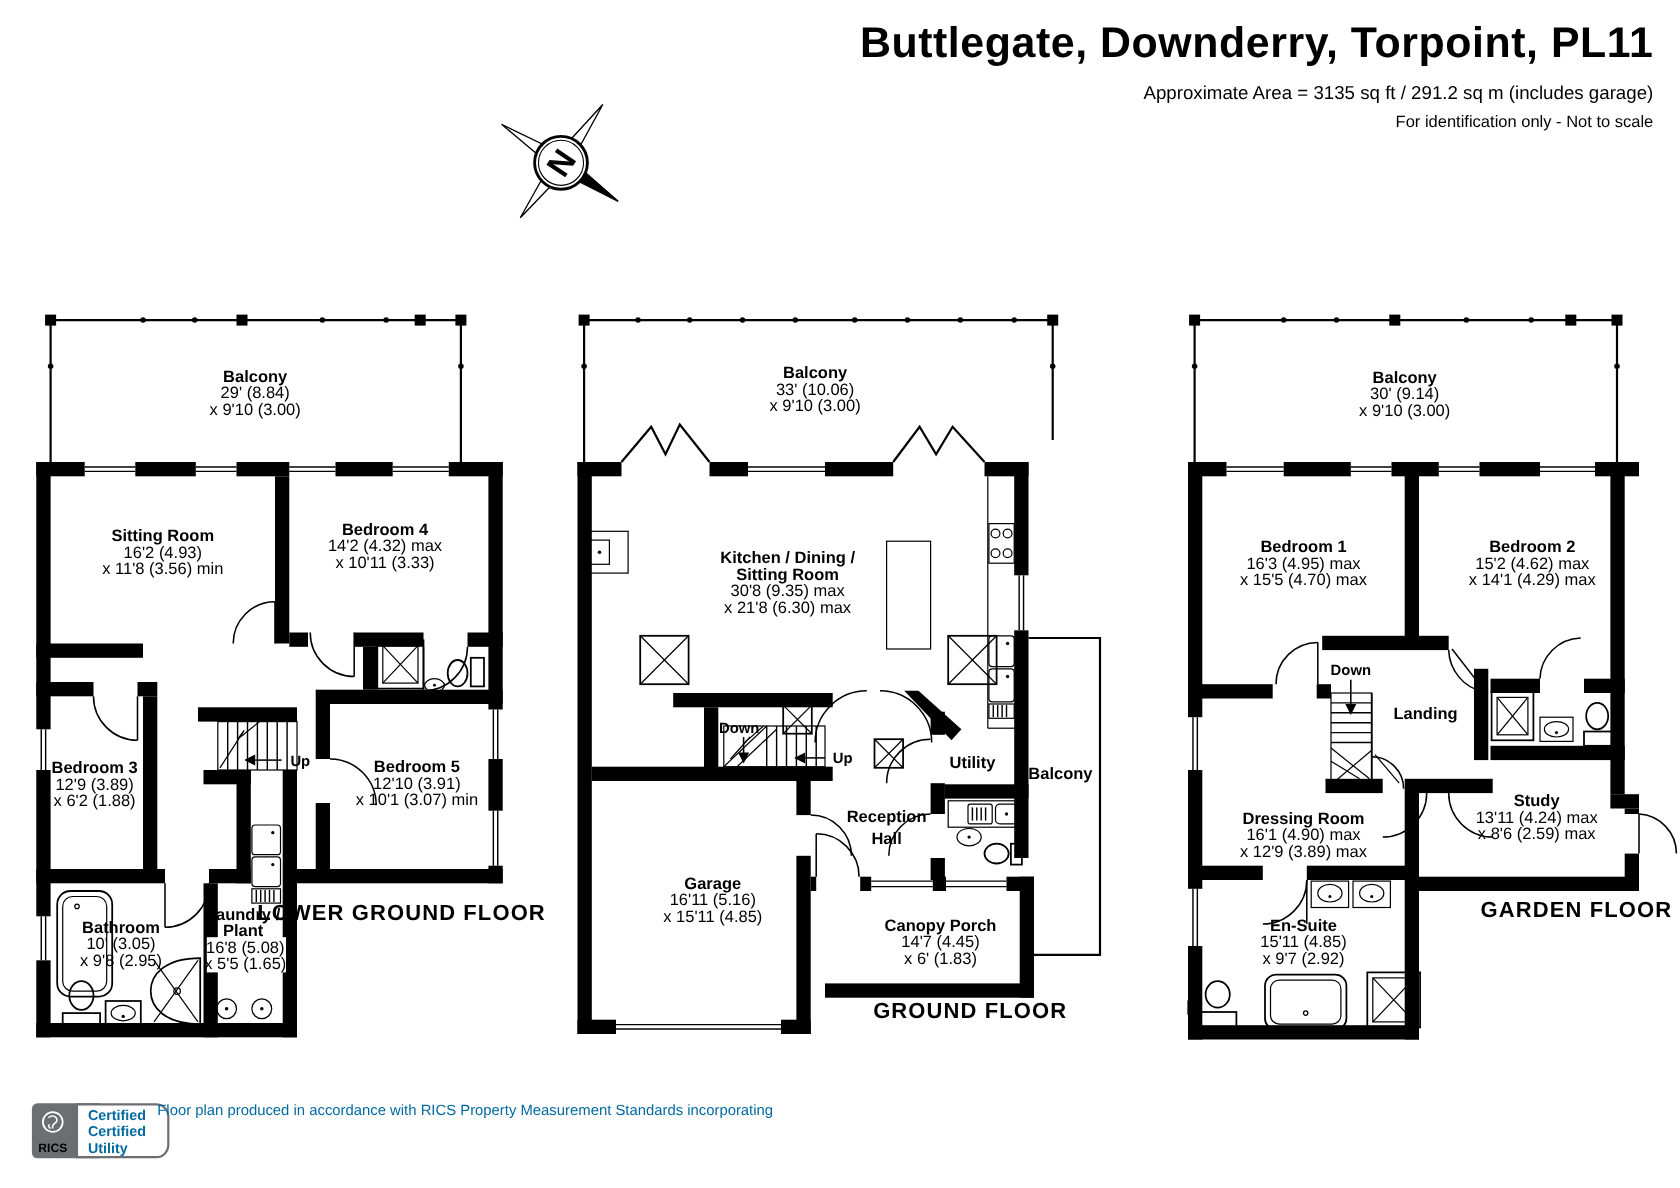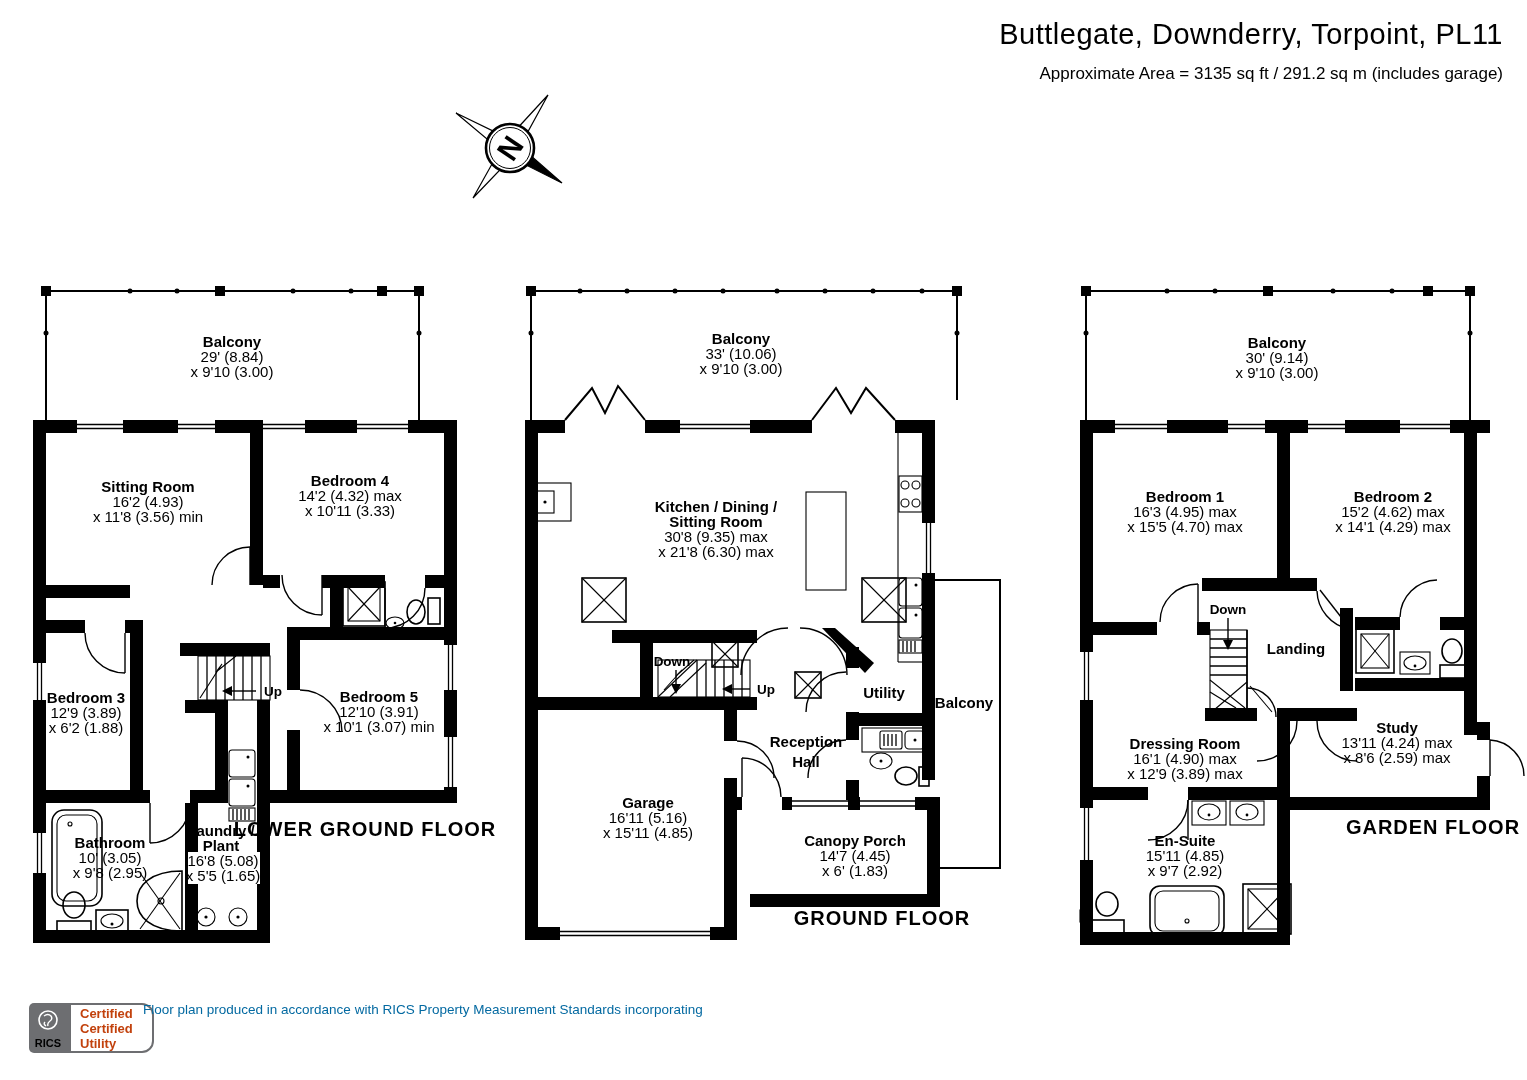--- a/index.html
+++ b/index.html
@@ -1,21 +1,21 @@
 <!DOCTYPE html>
 <html><head>
 <meta charset="utf-8">
 <style>
   html,body{margin:0;padding:0;background:#fff;}
   #canvas{position:relative;width:1527px;height:1080px;background:#ffffff;overflow:hidden;
           font-family:"Liberation Sans", sans-serif;}
   .abs{position:absolute;}
   
   #header{right:24px;top:18px;text-align:right;color:#000;}
-  #title{font-size:29px;font-weight:normal;letter-spacing:0.5px;}
+  #title{font-size:39px;font-weight:bold;letter-spacing:0.5px;}
   #subtitle{font-size:17px;margin-top:13px;}
   #note{font-size:15px;margin-top:7px;}
   
   svg{position:absolute;overflow:visible;}
   .w{fill:#000;stroke:none;}                                
   .tl{fill:none;stroke:#000;stroke-width:2;}                
   .ol{fill:none;stroke:#000;stroke-width:1.6;}              
   .o1{fill:none;stroke:#000;stroke-width:1.1;}
   .wl{stroke:#000;stroke-width:1.3;}                        
   .arc{fill:none;stroke:#000;stroke-width:1.4;}
@@ -23,31 +23,32 @@
   .wh{fill:#fff;stroke:none;}
   text{fill:#000;}
   .rn{font:bold 15px "Liberation Sans",sans-serif;text-anchor:middle;}
   .rd{font:15px "Liberation Sans",sans-serif;text-anchor:middle;}
   .sm{font:bold 13.5px "Liberation Sans",sans-serif;text-anchor:middle;}
   .fl{font:bold 20px "Liberation Sans",sans-serif;text-anchor:middle;letter-spacing:1px;}
   
   #rics-box{left:29px;top:1003px;width:62px;height:50px;background:#6d6e71;border-radius:5px 0 0 5px;}
   #rics-badge{left:69px;top:1003px;width:72px;height:46px;border:2px solid #6d6e71;background:#fff;
               border-radius:0 12px 12px 0;padding:0 0 0 9px;display:flex;flex-direction:column;justify-content:center;}
-  #rics-badge div{font:bold 13px/15px "Liberation Sans",sans-serif;color:#c2410c;}
+  #rics-badge div{font:bold 13px/15px "Liberation Sans",sans-serif;color:#0369a1;}
   #footer-text{left:143px;top:1002px;color:#0369a1;font:13.5px/16.5px "Liberation Sans",sans-serif;}
 </style>
 </head>
 <body>
 
 <div id="canvas">
 
   <div id="header" class="abs">
     <div id="title">Buttlegate, Downderry, Torpoint, PL11</div>
     <div id="subtitle">Approximate Area = 3135 sq ft / 291.2 sq m (includes garage)</div>
+    <div id="note">For identification only - Not to scale</div>
   </div>
 
   <svg class="abs" style="left:440px;top:85px" width="140" height="130" viewBox="0 0 140 130">
     <g>
       <polygon points="108,10 76.5,67.6 63.5,58.4" fill="#fff" stroke="#000" stroke-width="1.2"></polygon>
       <polygon points="16,28 74.3,56.3 65.7,69.7" fill="#fff" stroke="#000" stroke-width="1.2"></polygon>
       <polygon points="33,113 63.6,58.3 76.4,67.7" fill="#fff" stroke="#000" stroke-width="1.2"></polygon>
       <polygon points="122,98 65.5,69.6 74.5,56.4" fill="#000" stroke="#000" stroke-width="1.2"></polygon>
     </g>
     <circle cx="70" cy="63" r="24" fill="#fff" stroke="#000" stroke-width="2.6"></circle>

